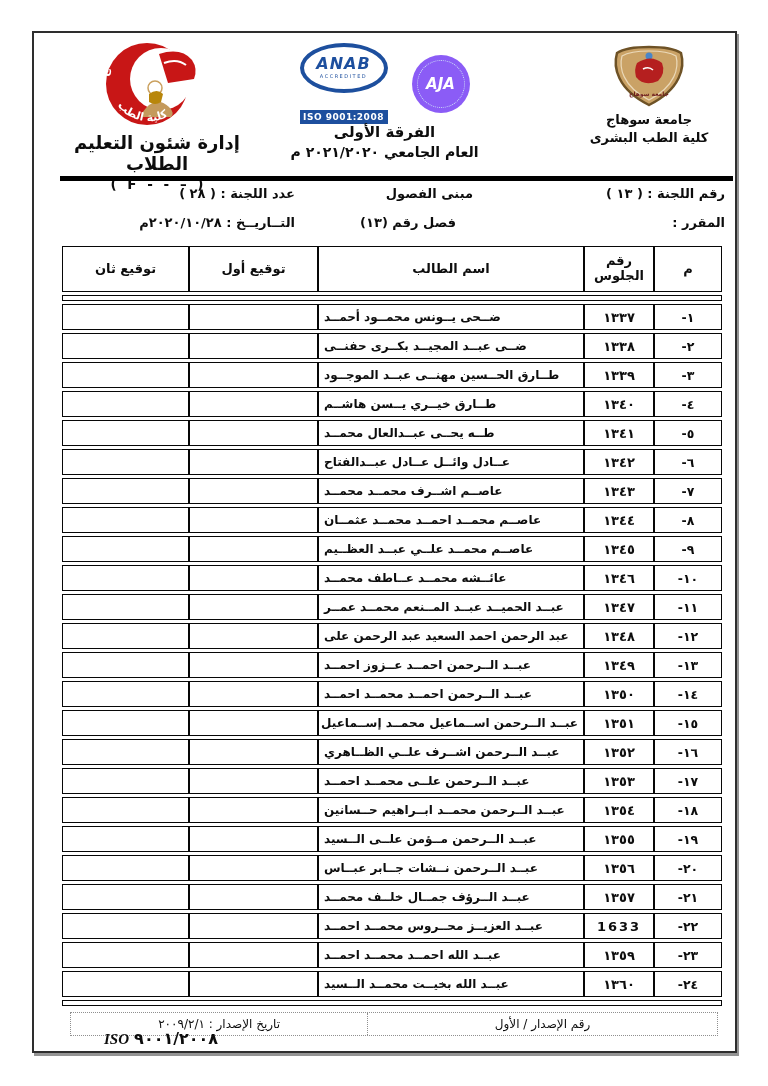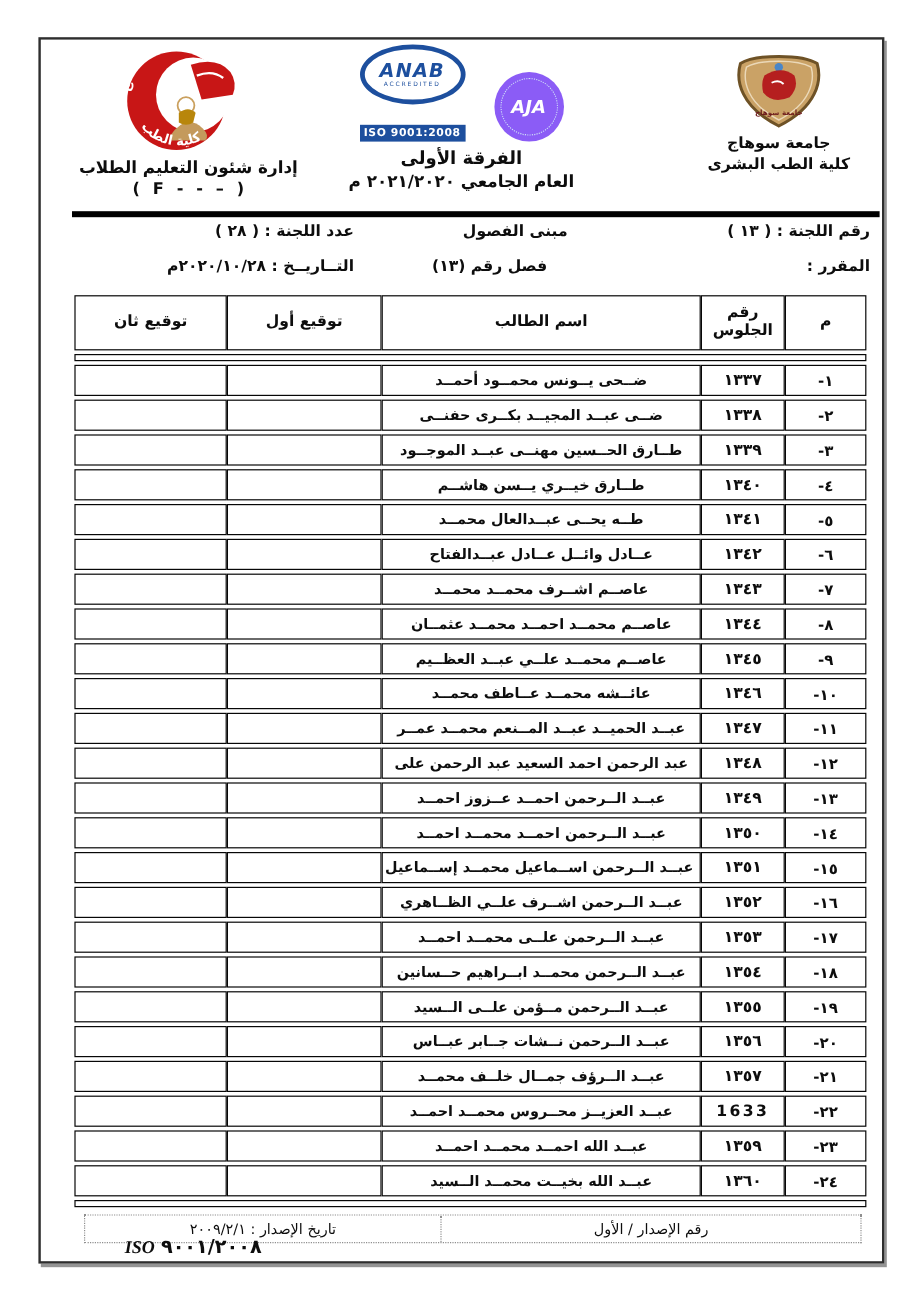--- a/index.html
+++ b/index.html
@@ -5,36 +5,36 @@
   html,body{margin:0;padding:0}
   body{width:768px;height:1086px;background:#fff;position:relative;
        font-family:"DejaVu Sans",sans-serif;color:#0d0d0d;overflow:hidden}
   .frame{position:absolute;left:32px;top:31px;width:701px;height:1018px;
          border:2px solid #2e2e2e;box-shadow:2px 3px 0 #949494;background:#fff}
 
   
   .hdr-right{position:absolute;top:12px;right:16px;width:140px;text-align:center;direction:rtl}
   .org{font-weight:bold;font-size:13px;line-height:1.35}
   .hdr-center{position:absolute;top:15px;left:50%;transform:translateX(-50%);width:240px;text-align:center}
-  .logos-row{display:flex;align-items:flex-end;justify-content:center;gap:24px;height:70px}
+  .logos-row{display:flex;align-items:center;justify-content:center;gap:24px;height:70px}
   .anab{display:flex;flex-direction:column;align-items:center}
   .anab-oval{width:80px;height:42px;border:4px solid #1d4f9e;border-radius:50%;
              display:flex;flex-direction:column;align-items:center;justify-content:center;background:#fff}
   .anab-word{color:#1d4f9e;font-weight:bold;font-style:italic;font-size:16px;letter-spacing:1px;line-height:1}
   .anab-sub{color:#1d4f9e;font-size:5px;letter-spacing:1.5px;margin-top:1px}
   .anab-bar{margin-top:17px;background:#1d4f9e;color:#fff;font-size:9px;font-weight:bold;
             text-align:center;padding:2px 0;width:88px;letter-spacing:.5px}
   .aja{width:58px;height:58px;border-radius:50%;background:#8b5cf6;position:relative;
        display:flex;align-items:center;justify-content:center;margin-top:2px}
   .aja-ring{position:absolute;inset:5px;border:1.5px dotted #cfe0f7;border-radius:50%}
   .aja-word{color:#fff;font-weight:bold;font-style:italic;font-size:15px;z-index:1}
   .title1{font-size:15px;font-weight:bold;margin-top:5px;direction:rtl}
   .title2{font-size:14px;font-weight:bold;margin-top:3px;direction:rtl}
   .hdr-left{position:absolute;top:8px;left:28px;width:190px;text-align:center}
-  .dept{font-size:14px;font-weight:bold;margin-top:1px;direction:rtl}
+  .dept{font-size:18px;font-weight:bold;margin-top:1px;direction:rtl}
   .fcode{font-size:13.5px;font-weight:bold;direction:ltr;margin-top:2px;word-spacing:6px}
 
   .hline{position:absolute;left:26px;right:2px;top:143px;height:5px;background:#000}
 
   
   .info-item{position:absolute;direction:rtl;font-weight:bold;font-size:13px;white-space:nowrap}
   .i-committee{right:10px;top:153px}
   .i-building{right:262px;top:153px}
   .i-count{right:440px;top:153px}
   .i-course{right:10px;top:182px}
@@ -43,21 +43,21 @@
 
   
   table.students{position:absolute;top:210px;right:13px;width:660px;direction:rtl;
                  border-collapse:separate;border-spacing:0 3px;table-layout:fixed}
   table.students td{border:1.5px solid #070707;background:#fff;font-weight:bold;
                     overflow:hidden;vertical-align:middle}
   td.h{background:#d8d8d8;height:42px;text-align:center;font-size:13px;line-height:1.15}
   td.thick{border:none;background:#000;height:4px;padding:0}
   td.c-serial{height:22px;text-align:center;font-size:12.5px}
   td.c-seat{text-align:center;font-size:13px;letter-spacing:2px}
-  td.c-name{text-align:center;font-size:12px;padding:0 5px;white-space:nowrap}
+  td.c-name{text-align:left;font-size:12px;padding:0 5px;white-space:nowrap}
   td.c-sig{background:#fff}
 
   
   .issue{position:absolute;top:979px;left:36px;width:646px;height:22px;direction:rtl;
          display:flex;border:1px dotted #8f8f8f;font-size:12px;align-items:stretch}
   .issue-no{width:54%;display:flex;align-items:center;justify-content:center;border-left:1px dotted #8f8f8f}
   .issue-date{flex:1;display:flex;align-items:center;justify-content:center}
   .iso{position:absolute;left:70px;top:996px;direction:ltr;white-space:nowrap}
   .iso-l{font-family:"Liberation Serif",serif;font-style:italic;font-weight:bold;font-size:15px}
   .iso-n{font-weight:bold;font-size:16px}

